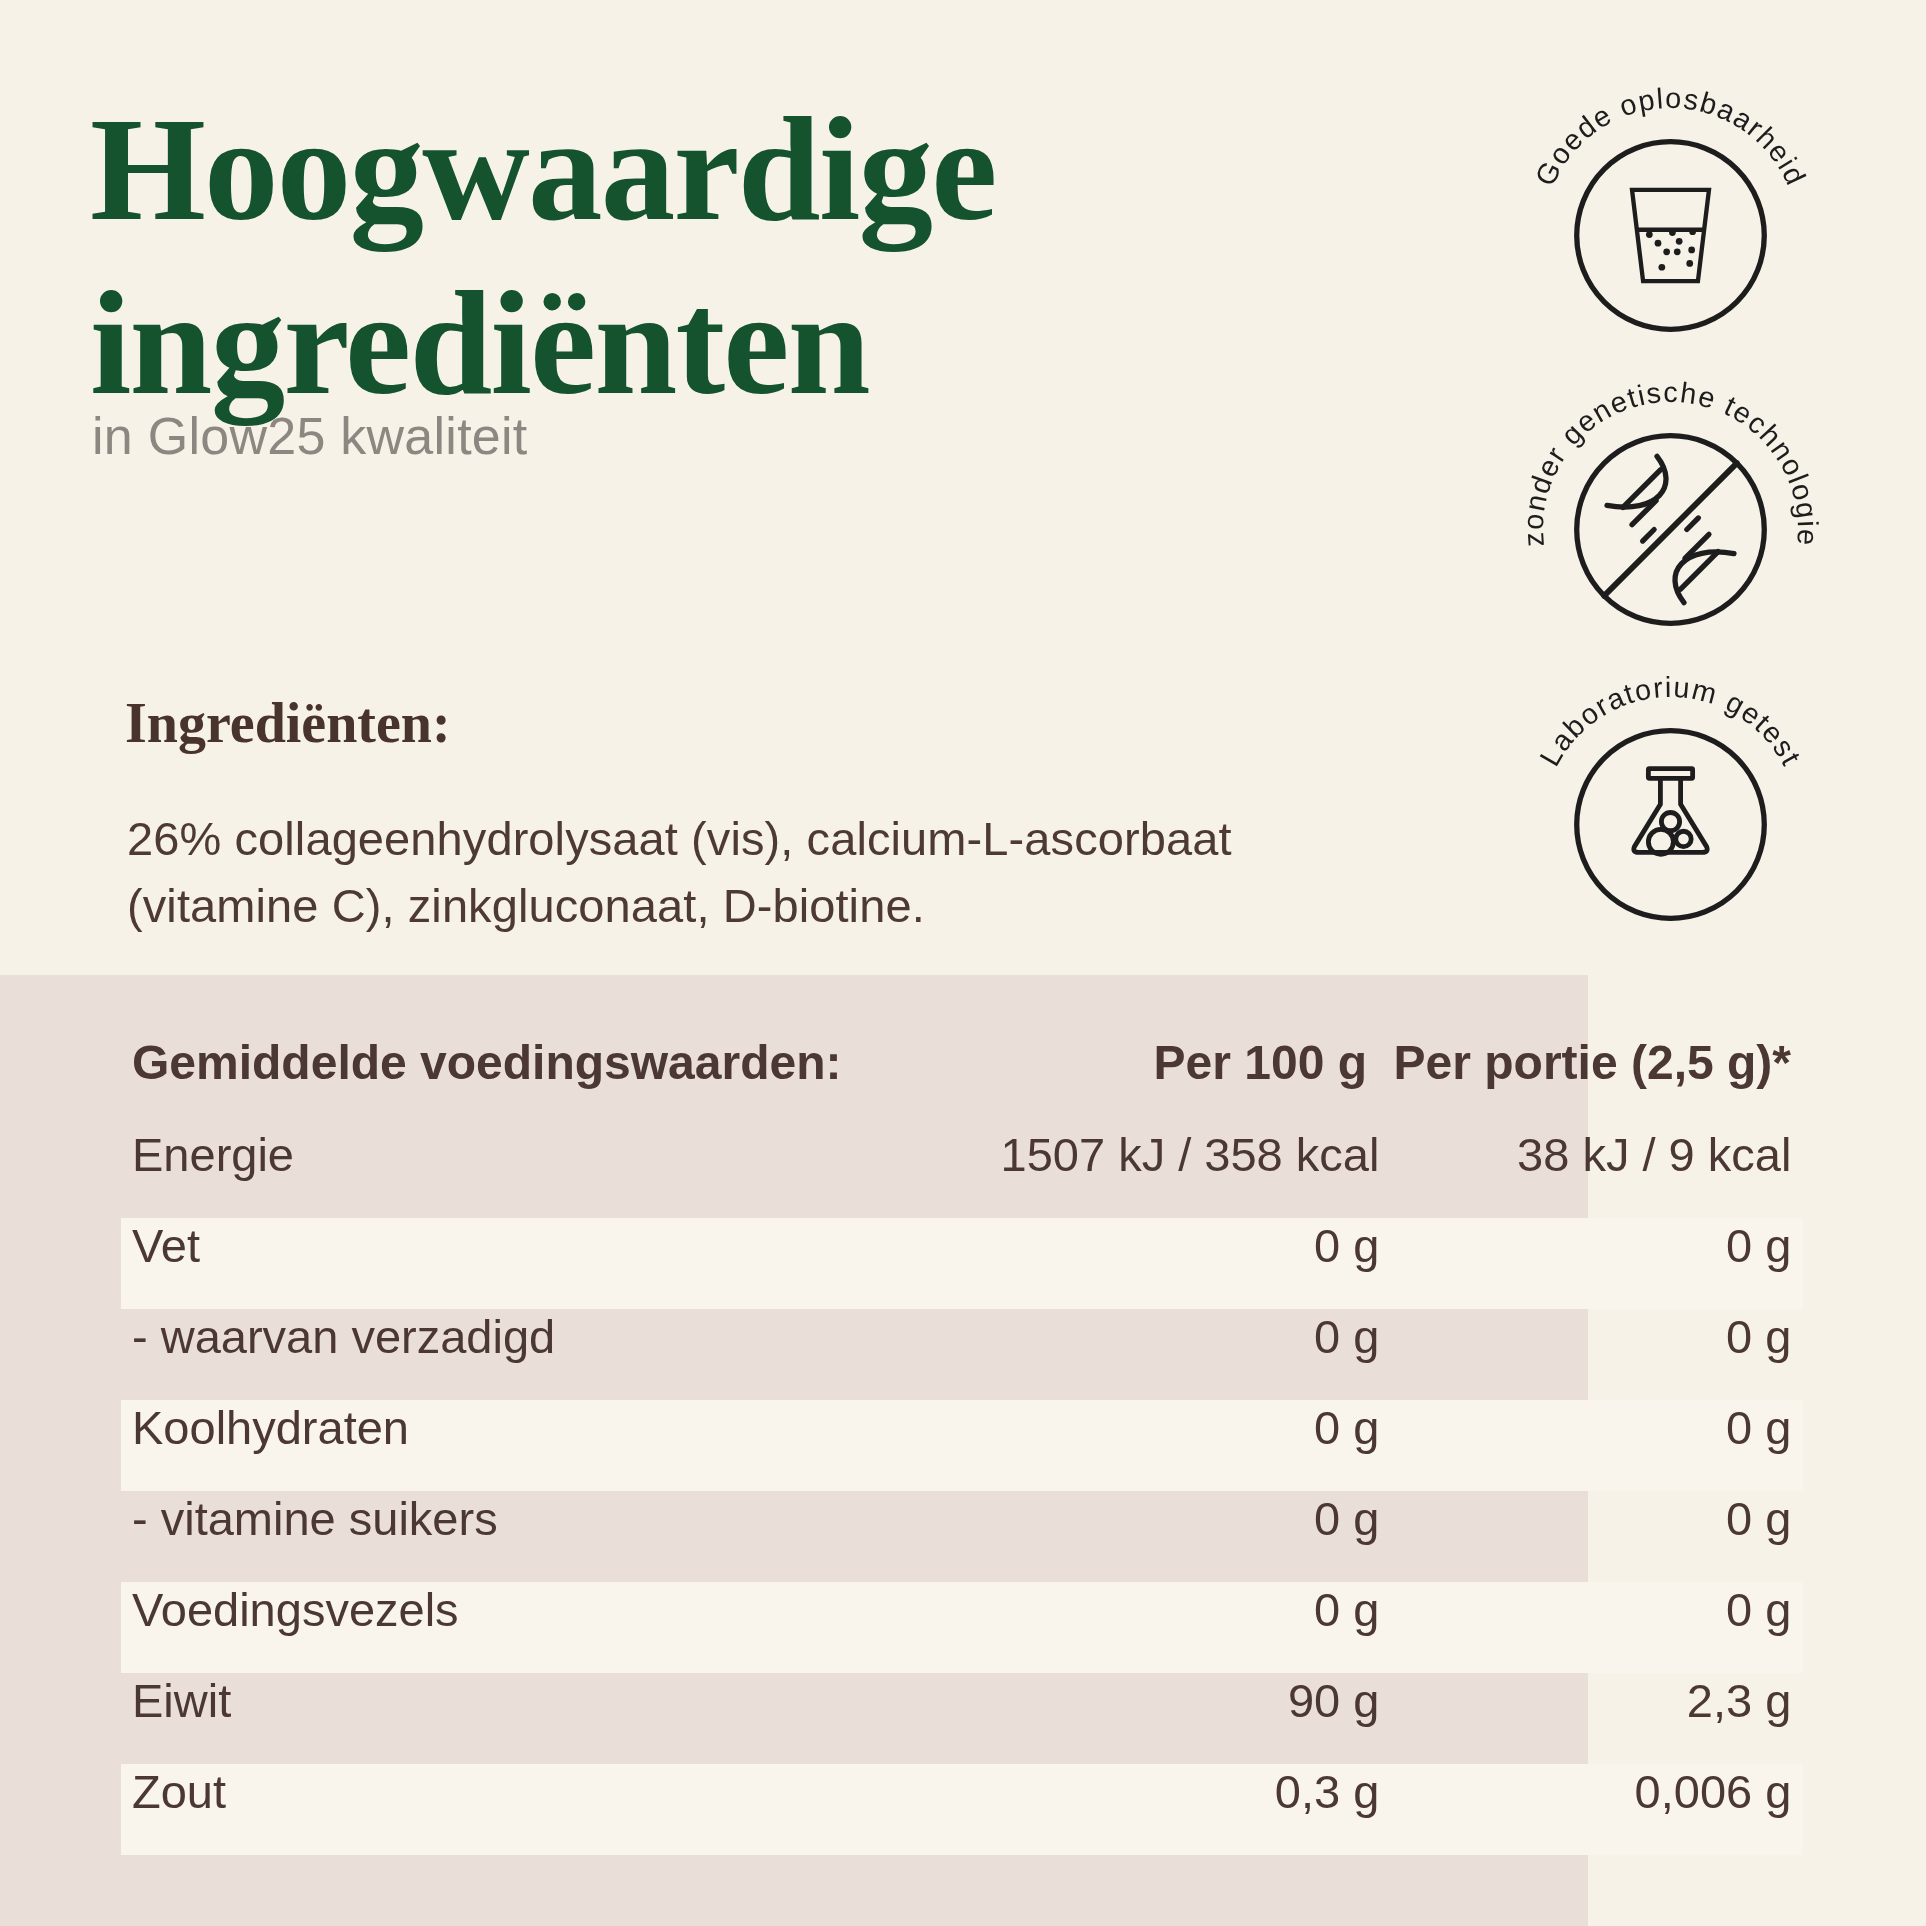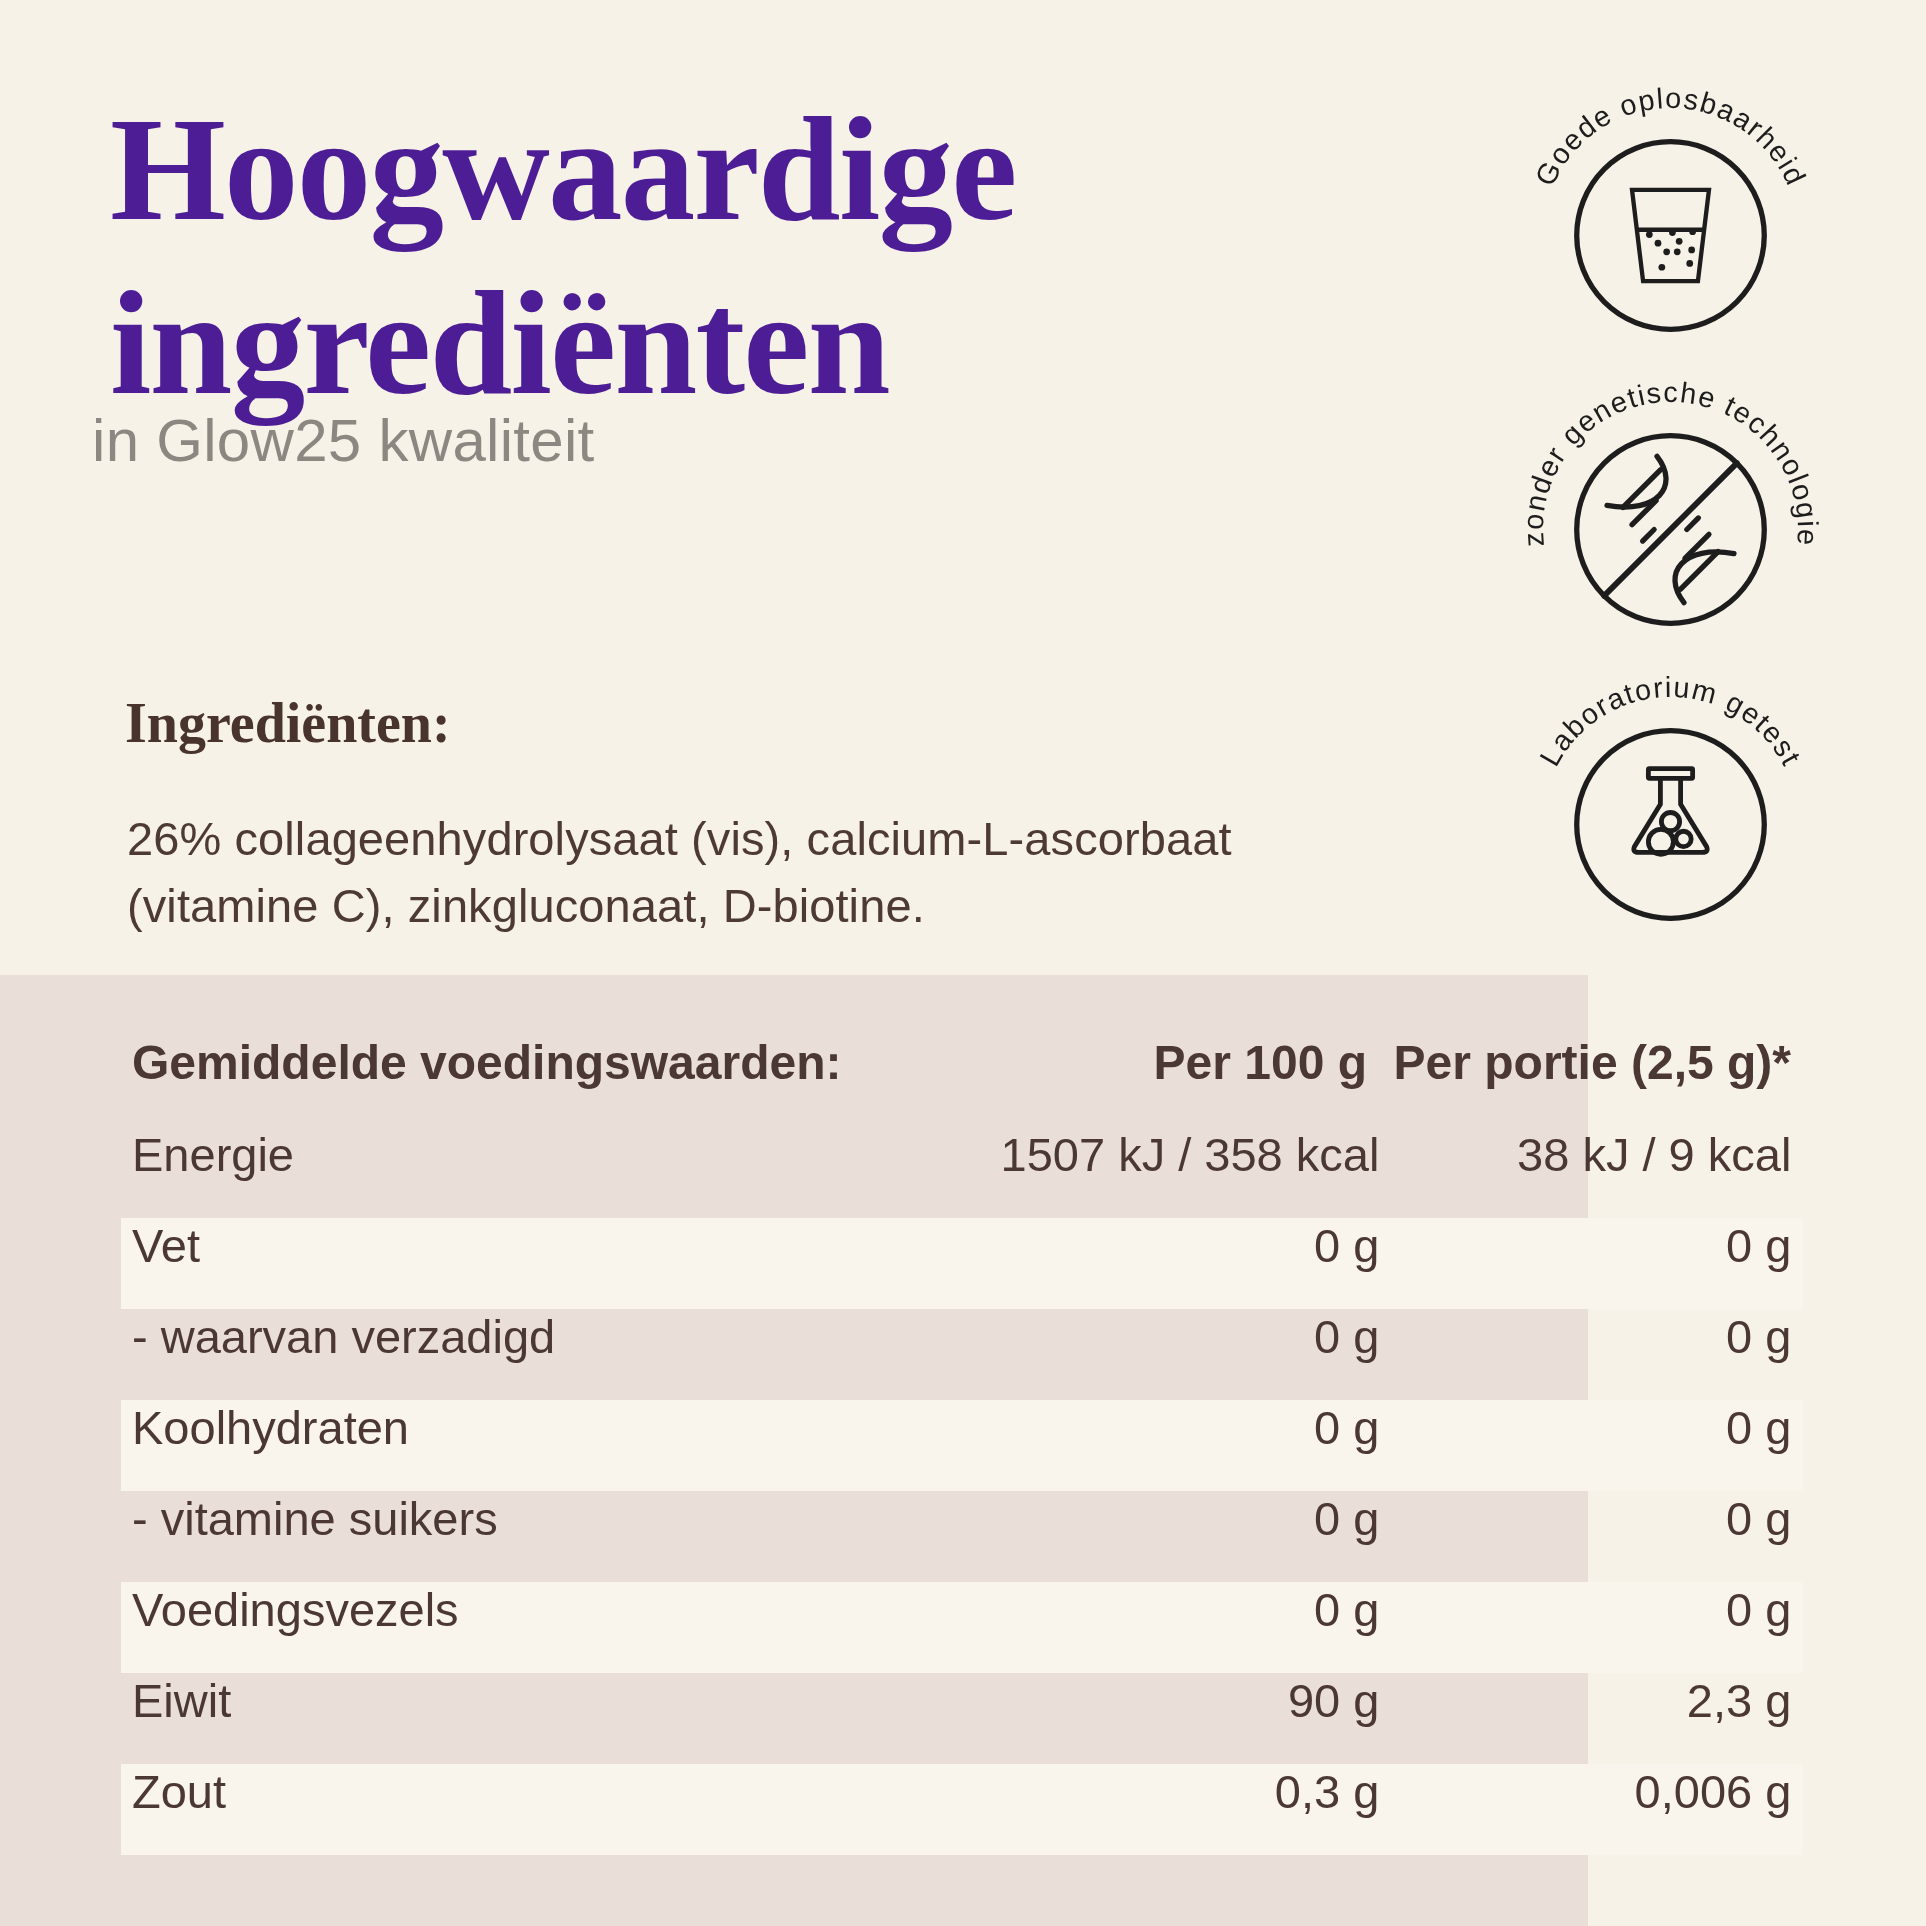--- a/index.html
+++ b/index.html
@@ -12,26 +12,25 @@
     position:relative;width:1926px;height:1926px;
     background:#f7f2e8;overflow:hidden;
   }
   
   .title{
     position:absolute;left:90px;top:82px;
     font-family:"Liberation Serif","DejaVu Serif",serif;
     font-weight:700;
     font-size:149px;line-height:1.17;
     letter-spacing:-0.012em;
-    color:#4c1d95;
-    margin-left:20px;
+    color:#14532d;
   }
   .subtitle{
     position:absolute;left:92px;top:408px;
-    font-size:60px;line-height:1.1;
+    font-size:52px;line-height:1.1;
     color:#8c8781;letter-spacing:0.005em;
   }
   
   .ing-heading{
     position:absolute;left:125px;top:693px;
     font-family:"Liberation Serif","DejaVu Serif",serif;
     font-weight:700;
     font-size:56px;line-height:1.1;
     color:#49332d;
   }

